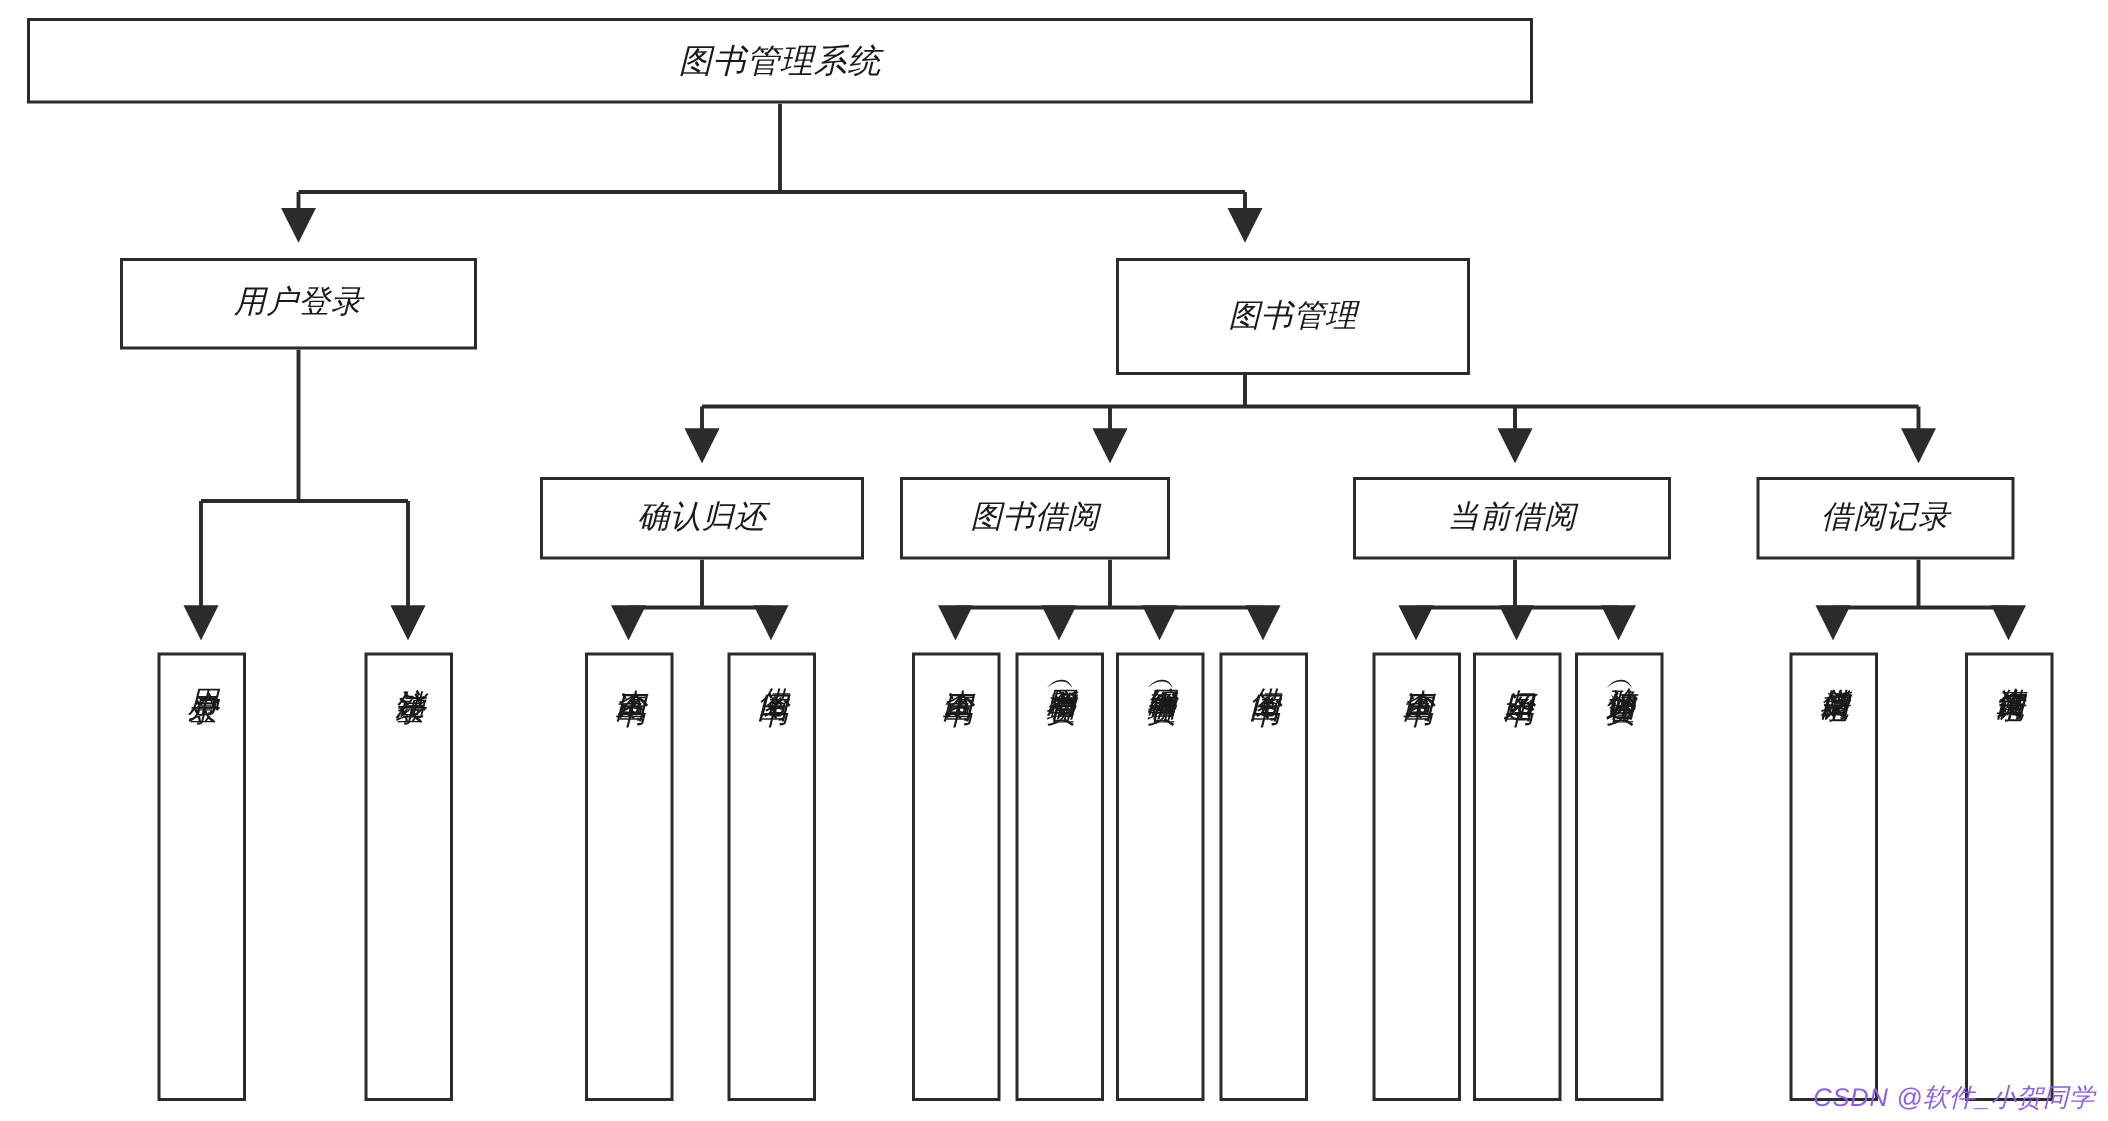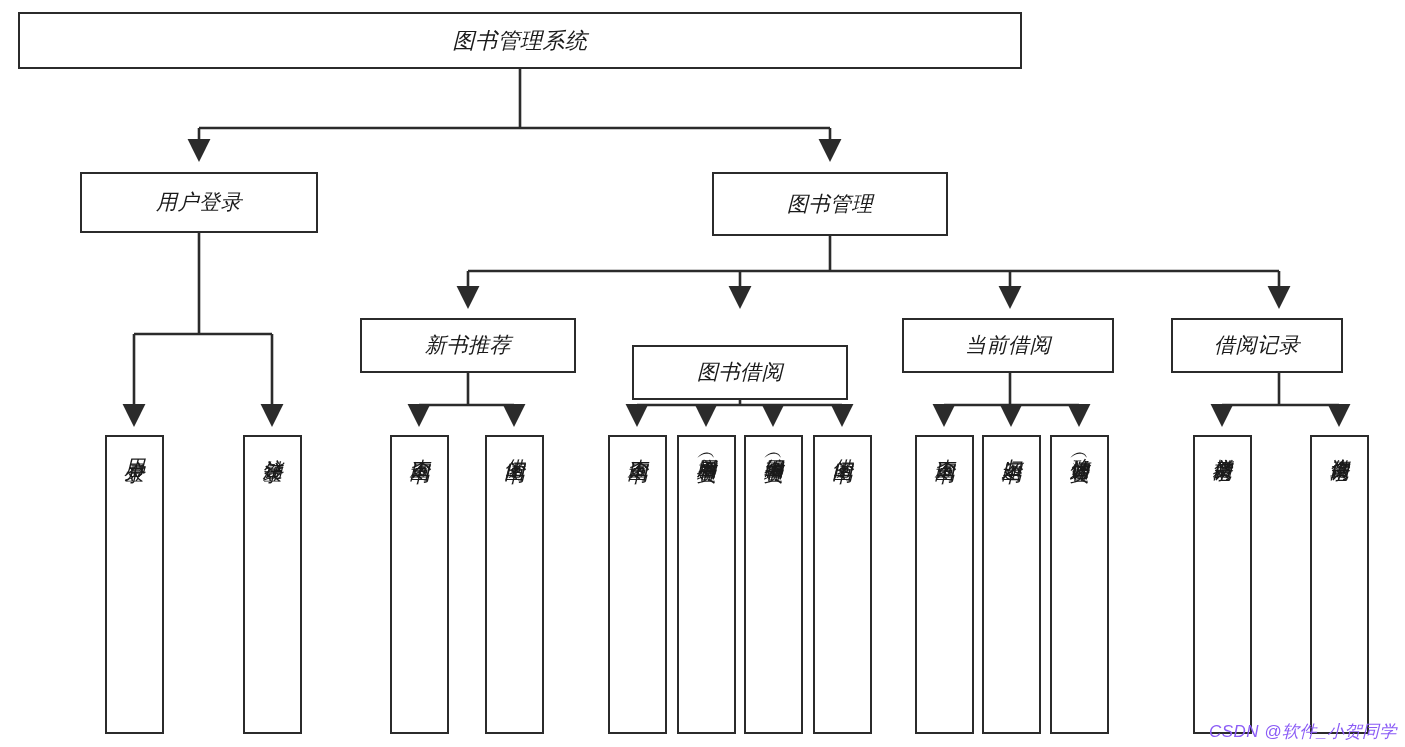--- a/index.html
+++ b/index.html
@@ -131,28 +131,28 @@
     </g>
   </svg>
 
   <div class="node root horizontal" style="left:18px; top:12px; width:1004px; height:57px;">
     <span class="node-label">图书管理系统</span>
   </div>
 
   <div class="node horizontal" style="left:80px; top:172px; width:238px; height:61px;">
     <span class="node-label">用户登录</span>
   </div>
-  <div class="node horizontal" style="left:712px; top:172px; width:236px; height:64px;">
+  <div class="node horizontal" style="left:744px; top:172px; width:236px; height:78px;">
     <span class="node-label">图书管理</span>
   </div>
 
   <div class="node horizontal" style="left:360px; top:318px; width:216px; height:55px;">
-    <span class="node-label">新书推荐</span>
-  </div>
-  <div class="node horizontal" style="left:632px; top:318px; width:216px; height:55px;margin-top:27px;">
+    <span class="node-label">确认归还</span>
+  </div>
+  <div class="node horizontal" style="left:600px; top:318px; width:180px; height:55px;">
     <span class="node-label">图书借阅</span>
   </div>
   <div class="node horizontal" style="left:902px; top:318px; width:212px; height:55px;align-items:center;">
     <span class="node-label">当前借阅</span>
   </div>
   <div class="node horizontal" style="left:1171px; top:318px; width:172px; height:55px;">
     <span class="node-label">借阅记录</span>
   </div>
 
   <div class="node vertical" style="left:105px; top:435px; width:59px; height:299px;">

